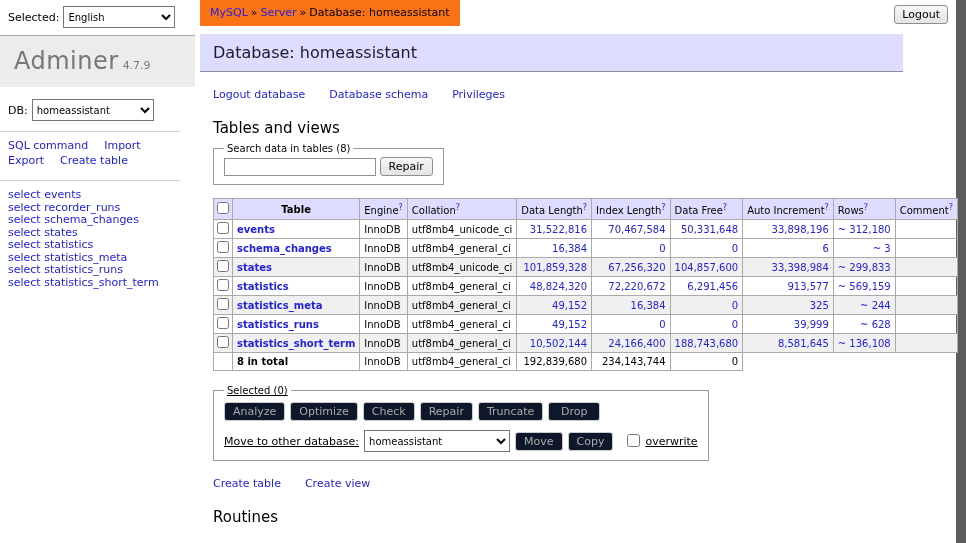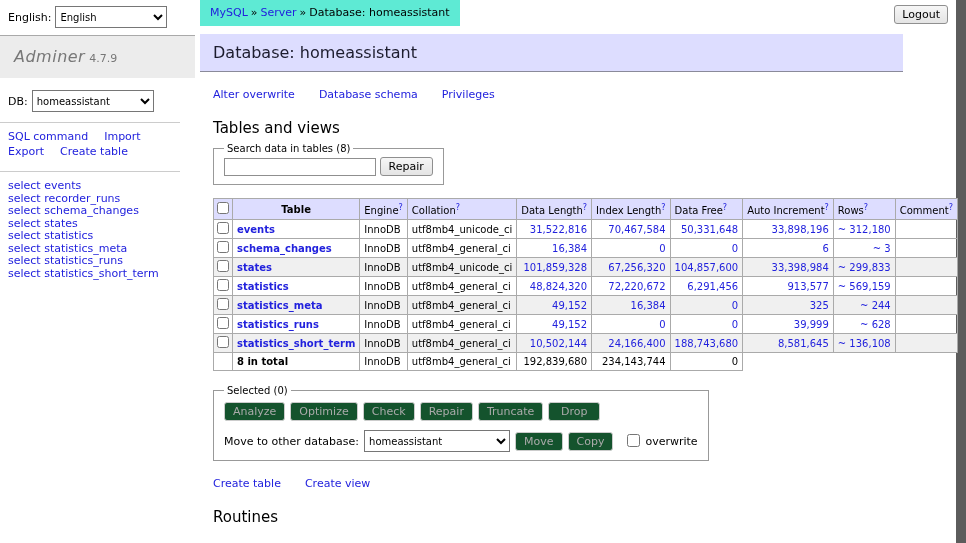--- a/index.html
+++ b/index.html
@@ -12,48 +12,48 @@
   a { color:#2222dd; text-decoration:none; cursor:pointer; }
   select {
     font-family:inherit; font-size:10px; height:22px;
     border:1px solid #767676; background:#fff; color:#000;
   }
   button {
     font-family:inherit; font-size:11px; color:#000;
     border:1px solid #8f8f8f; border-radius:3px;
     background:linear-gradient(#f6f6f6,#e4e4e4); padding:2px 8px;
   }
-  button.dim { color:#aaa; border-color:#ccc; background:#14532d; }
+  button.dim { color:#aaa; border-color:#ccc; background:#0f172a; }
 
   
   #scrollbar { position:absolute; right:0; top:0; width:10px; height:543px; background:#5c5c5c; }
 
   
   #sidebar { position:absolute; left:0; top:0; width:195px; }
   .lang-row { padding:6px 0 7px 8px; border-bottom:1px solid #a9a9a9; }
   .lang-row label { margin-right:4px; }
   #lang-select { width:112px; }
   .logo { background:#ececec; padding:11px 0 12px 14px; color:#777; }
-  .logo-name { font-size:16px; font-style:italic; letter-spacing:0.5px; }
+  .logo-name { font-size:24px; letter-spacing:0.5px; }
   .logo-version { font-size:11px; margin-left:4px; }
   .db-row { padding:12px 0 0 8px; }
   .db-row span { margin-right:4px; }
   #db-select { width:122px; }
   .actions {
     margin:10px 0 0; padding:6px 8px 12px; width:195px;
     border-top:1px solid #ccc; border-bottom:1px solid #ccc; line-height:15px;
   }
   .actions a { margin-right:16px; white-space:nowrap; display:inline-block; }
   .actions { width:180px; }
   .tablelinks { margin:8px 0 0; padding:0 8px; line-height:12.5px; }
   .tablelinks a { display:block; white-space:nowrap; }
 
   
   #main { position:absolute; left:200px; top:0; width:703px; }
-  #breadcrumb { display:inline-block; background:#5eead4; padding:6px 10px 7px; }
+  #breadcrumb { display:inline-block; background:#f97316; padding:6px 10px 7px; }
   #breadcrumb .sep { color:#000; margin:0 3px; }
   #breadcrumb .current { color:#000; }
   h2#page-title {
     margin:8px 0 0; background:#ddf; border-bottom:1px solid #8a8a9a;
     font-size:16px; font-weight:400; color:#1c1c2e; padding:9px 0 9px 13px;
   }
   .linkrow { margin:16px 0 0 13px; }
   .linkrow a { margin-right:24px; }
   h3 { font-size:15px; font-weight:400; margin:18px 0 0 13px; color:#000; }
 
@@ -76,41 +76,41 @@
   #db-table th.tname a { font-weight:700; }
   #db-table tr.alt td, #db-table tr.alt th { background:#f0f0f0; }
   #db-table td.num { text-align:right; color:#2222dd; min-width:60px; }
   #db-table td.check { padding:1px 2px; text-align:center; }
   #db-table input[type=checkbox] { margin:1px; width:12px; height:12px; }
   #db-table tr.total th { font-weight:700; }
   #db-table tr.total td.num { color:#000; }
   #db-table td.comment { min-width:52px; }
 
   
-  #selected-fieldset { margin-top:14px; }
+  #selected-fieldset { margin-top:14px;text-decoration:underline; }
   .sel-buttons { margin:3px 0 9px; }
   .sel-buttons button { margin-right:5px; min-width:52px; }
   .move-row { white-space:nowrap; }
   .move-row span { margin-right:5px; }
   #move-select { width:146px; margin-right:5px; }
   .move-row button { margin-right:5px; min-width:44px; }
   .move-row label { margin-left:2px; }
   .move-row input[type=checkbox] { vertical-align:-2px; }
 
   
   #logout-button { position:absolute; top:5px; right:18px; padding:2px 7px; }
 </style>
 </head>
 <body>
 
 <div id="scrollbar"></div>
 
 <div id="sidebar">
   <div class="lang-row">
-    <label>English:</label><select id="lang-select"><option>English</option></select>
+    <label>Selected:</label><select id="lang-select"><option>English</option></select>
   </div>
   <div class="logo">
     <span class="logo-name">Adminer</span><span class="logo-version">4.7.9</span>
   </div>
   <div class="db-row">
     <span>DB:</span><select id="db-select"><option>homeassistant</option></select>
   </div>
   <p class="actions"><a href="#">SQL command</a><a href="#">Import</a><a href="#">Export</a><a href="#">Create table</a></p>
   <p class="tablelinks">
       <a href="#">select events</a>
@@ -124,21 +124,21 @@
     </p>
 </div>
 
 <div id="main">
   <div id="breadcrumb">
     <a href="#">MySQL</a><span class="sep">»</span><a href="#">Server</a><span class="sep">»</span><span class="current">Database: homeassistant</span>
   </div>
 
   <h2 id="page-title">Database: homeassistant</h2>
 
-  <p class="linkrow"><a href="#">Alter overwrite</a><a href="#">Database schema</a><a href="#">Privileges</a></p>
+  <p class="linkrow"><a href="#">Logout database</a><a href="#">Database schema</a><a href="#">Privileges</a></p>
 
   <h3>Tables and views</h3>
 
   <fieldset id="search-fieldset">
     <legend>Search data in tables (8)</legend>
     <input id="search-input" type="text" value="" style="">
     <button>Repair</button>
   </fieldset>
 
   <table id="db-table">

